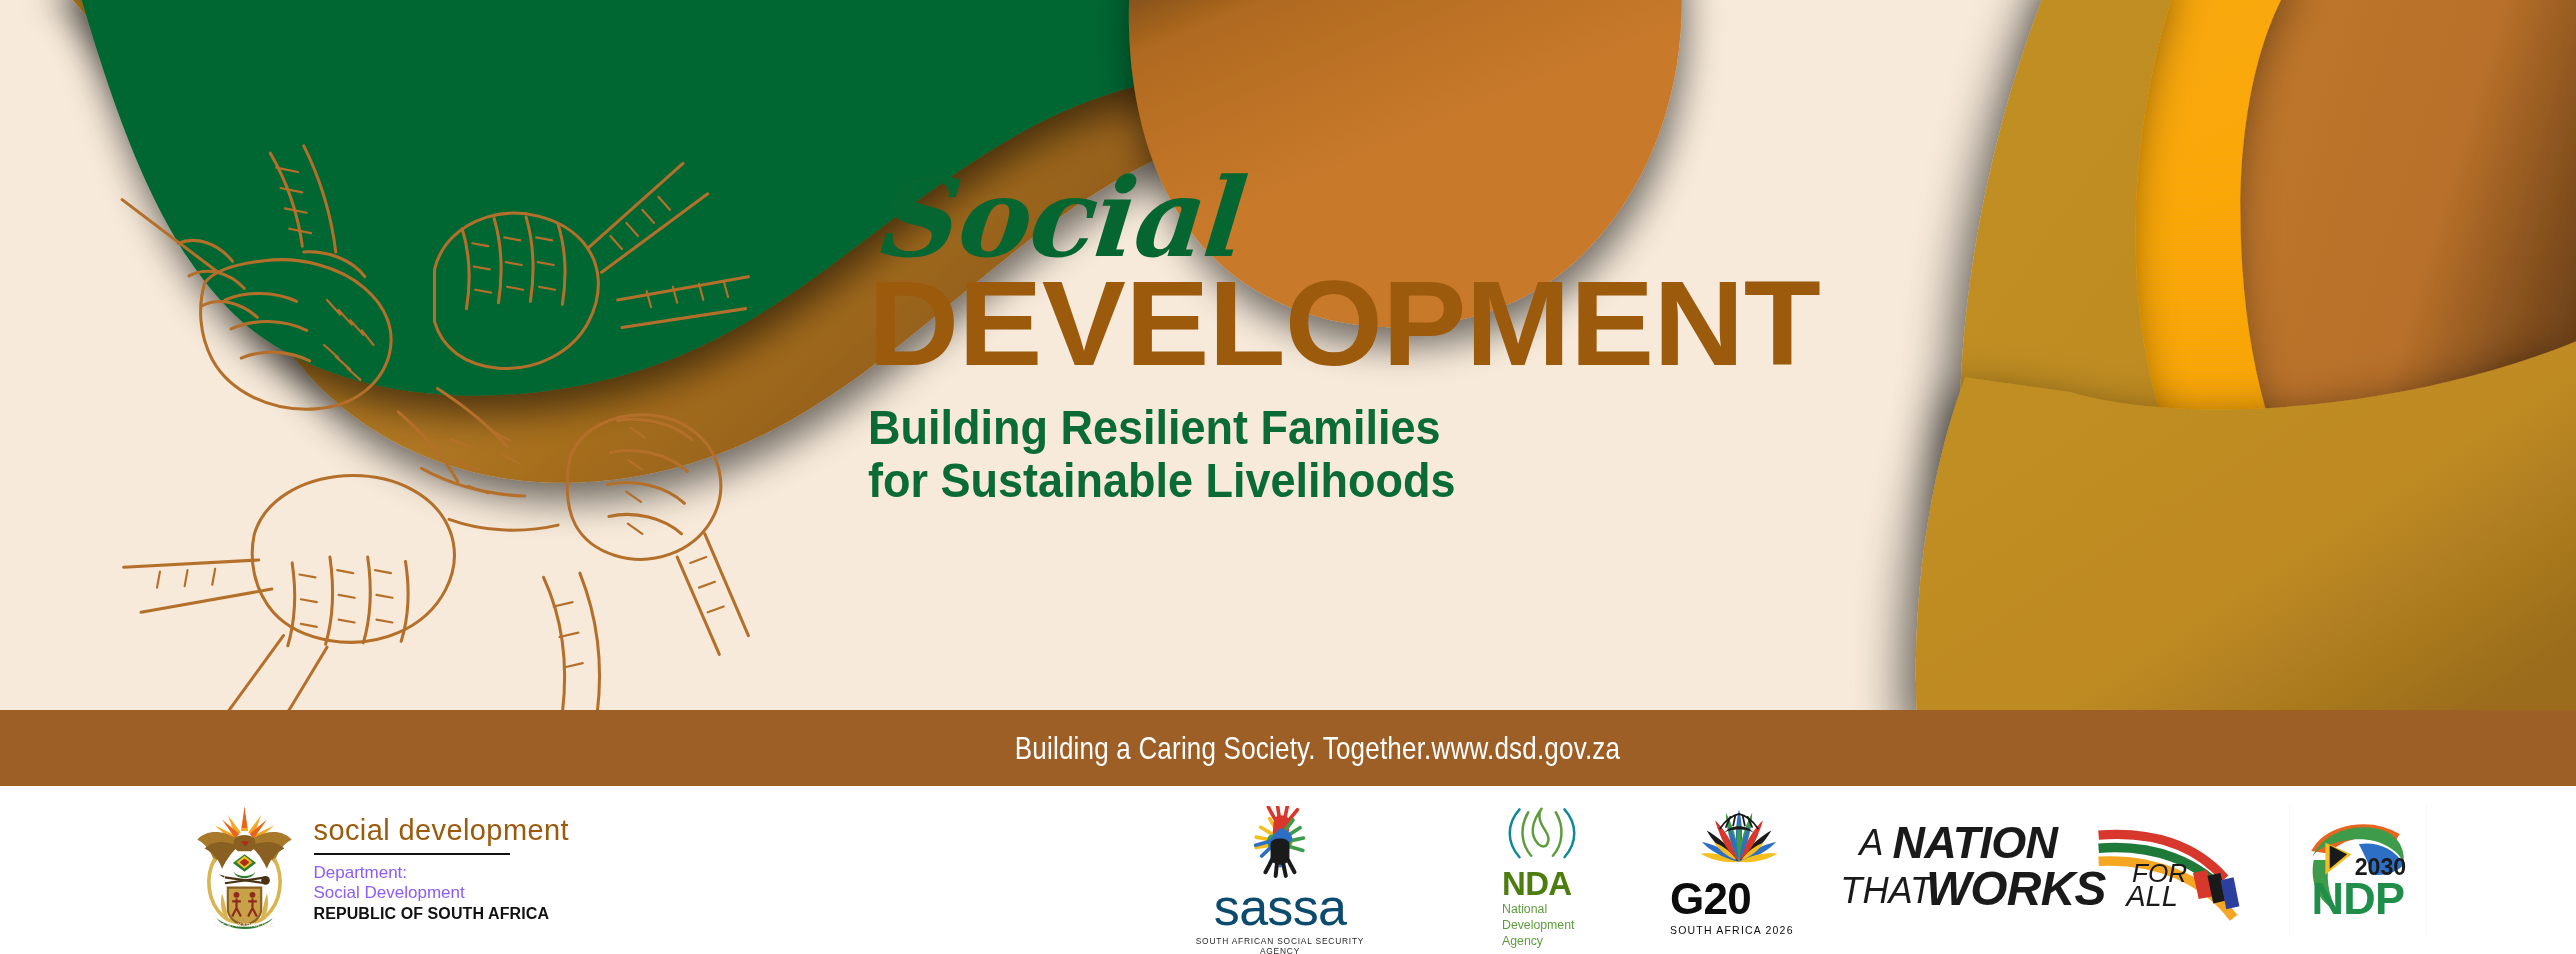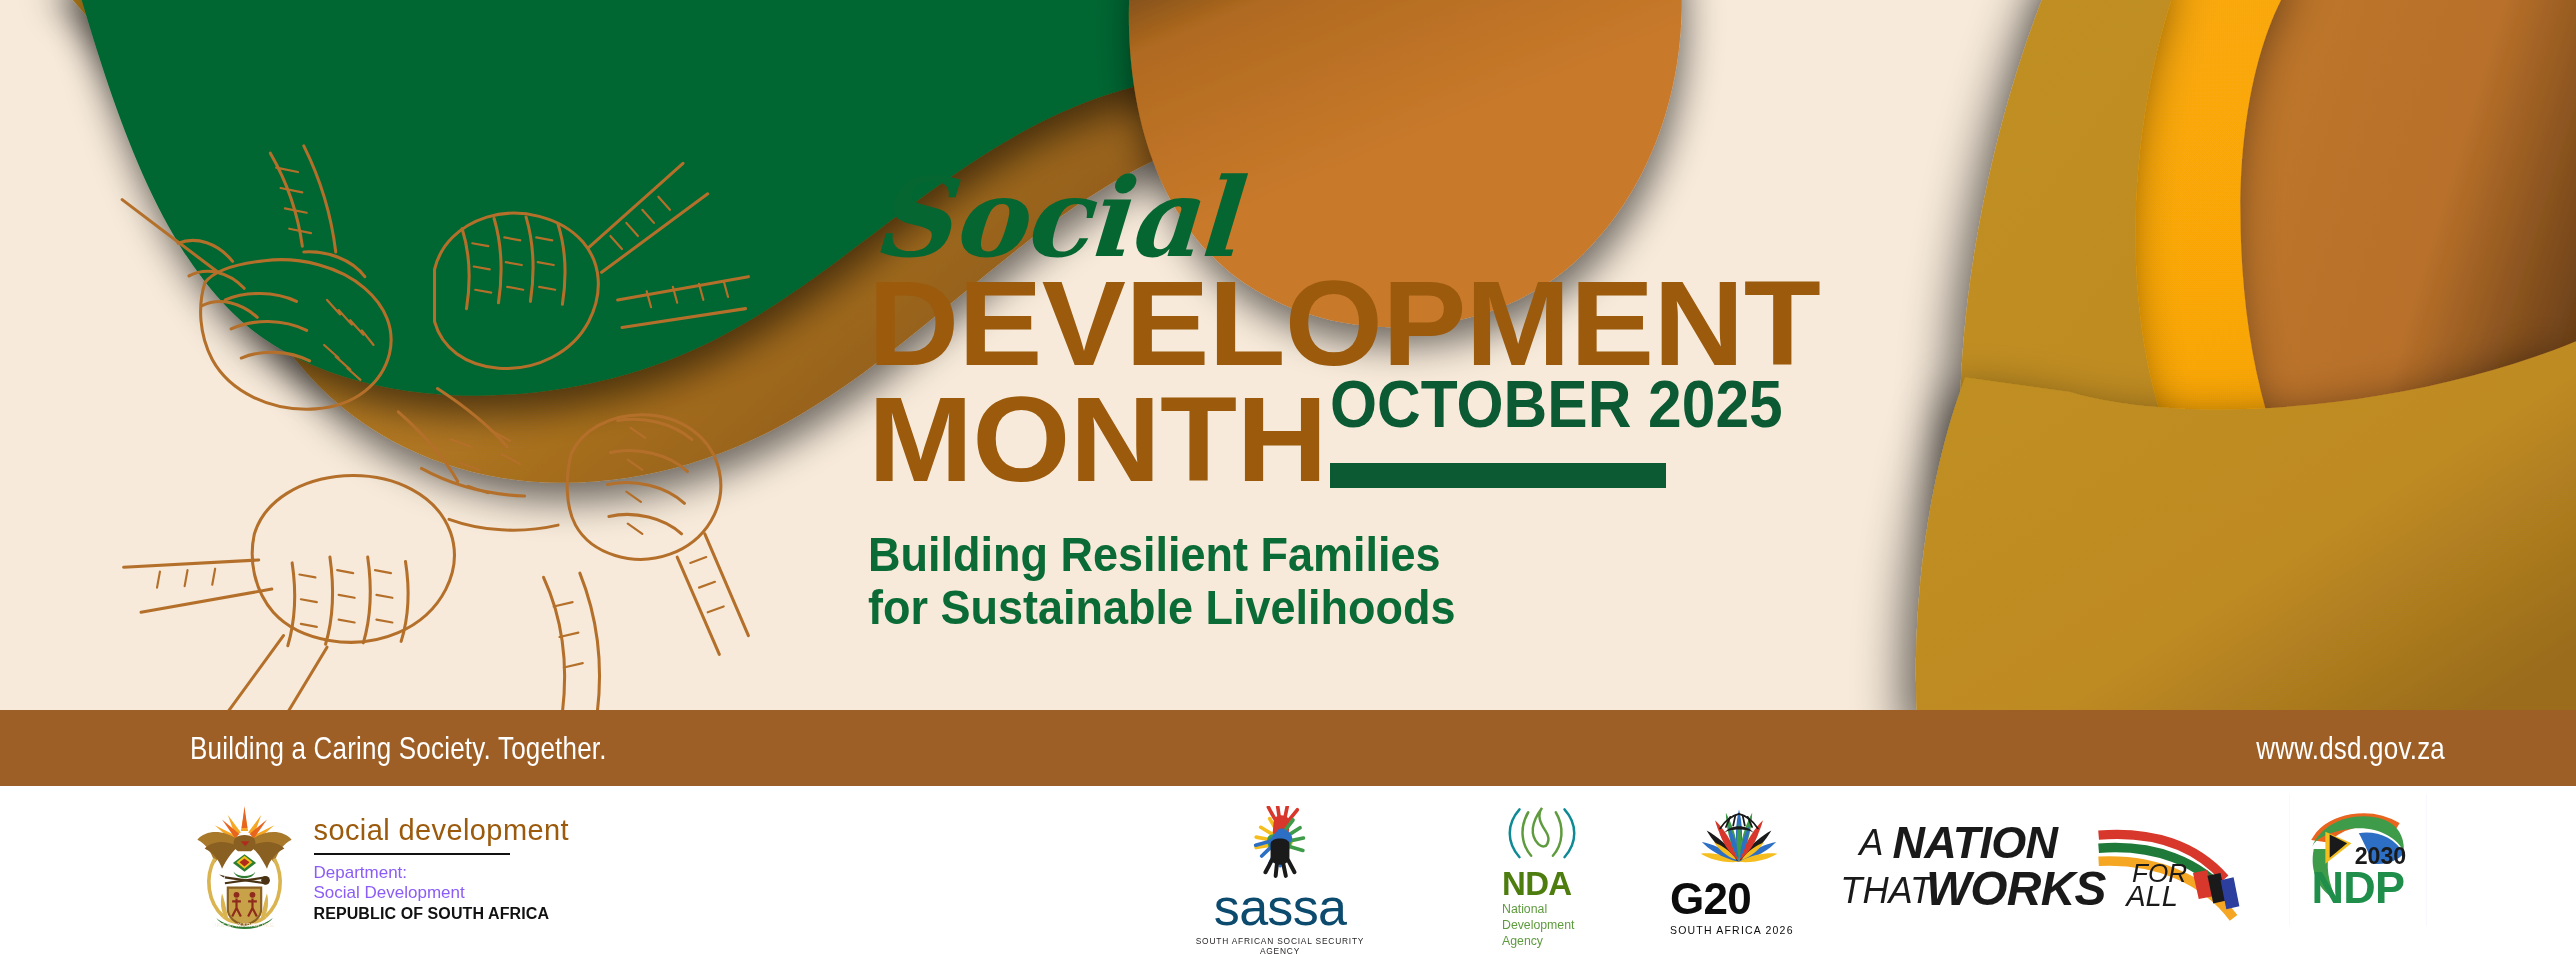--- a/index.html
+++ b/index.html
@@ -109,21 +109,21 @@
   }
 
   
   .footer-bar{
     position:absolute;
     left:0; top:710px;
     width:2576px; height:76px;
     background:#9E5F26;
     display:flex;
     align-items:center;
-    justify-content:space-between;
+    justify-content:center;
     box-sizing:border-box;
     padding:0 131px 0 190px;
   }
   .footer-slogan,.footer-url{
     color:#FFFFFF;
     font-family:"Liberation Sans Narrow","Liberation Sans",sans-serif;
     font-size:26px;
     letter-spacing:0.2px;
     transform:scaleY(1.18);
   }
@@ -165,21 +165,21 @@
   
   .g20{position:absolute;left:1670px;top:22px;width:138px;}
   .g20-word{font-family:"Liberation Sans",sans-serif;font-weight:700;font-size:44px;color:#0c0c0c;line-height:1;letter-spacing:-0.7px;}
   .g20-sub{font-size:10.5px;color:#0c0c0c;letter-spacing:1.2px;margin-top:2.9px;}
 
   
   .nation{position:absolute;left:1833px;top:17.4px;width:418px;height:134px;background:#fff;}
   .nation svg{display:block;width:100%;height:100%;}
 
   
-  .ndp{position:absolute;left:2289px;top:8px;width:138px;height:132px;background:#c4b5fd;}
+  .ndp{position:absolute;left:2289px;top:19px;width:138px;height:132px;background:#c4b5fd;}
   .ndp svg{display:block;width:100%;height:100%;}
 </style>
 </head>
 <body>
 
 <div id="banner">
 
   <div class="bg-layer">
     <svg viewBox="0 0 3547 1000" preserveAspectRatio="none" xmlns="http://www.w3.org/2000/svg">
       <defs>
@@ -357,27 +357,20 @@
         <g stroke-width="3">
           <path d="M 612,660 l 26,-6 M 620,702 l 26,-6 M 626,744 l 26,-6"></path>
         </g>
       </g>
     </svg>
   </div>
 
   <div class="headline">
     <div class="word-social">Social</div>
     <div class="word-dev">DEVELOPMENT</div>
-    <div class="month-row">
-      <div class="word-month">MONTH</div>
-      <div class="date-block">
-        <div class="date-text">OCTOBER 2025</div>
-        <div class="date-rule"></div>
-      </div>
-    </div>
     <div class="tagline">
       <div>Building Resilient Families</div>
       <div>for Sustainable Livelihoods</div>
     </div>
   </div>
 
   <div class="footer-bar">
     <div class="footer-slogan">Building a Caring Society. Together.</div>
     <div class="footer-url">www.dsd.gov.za</div>
   </div>

